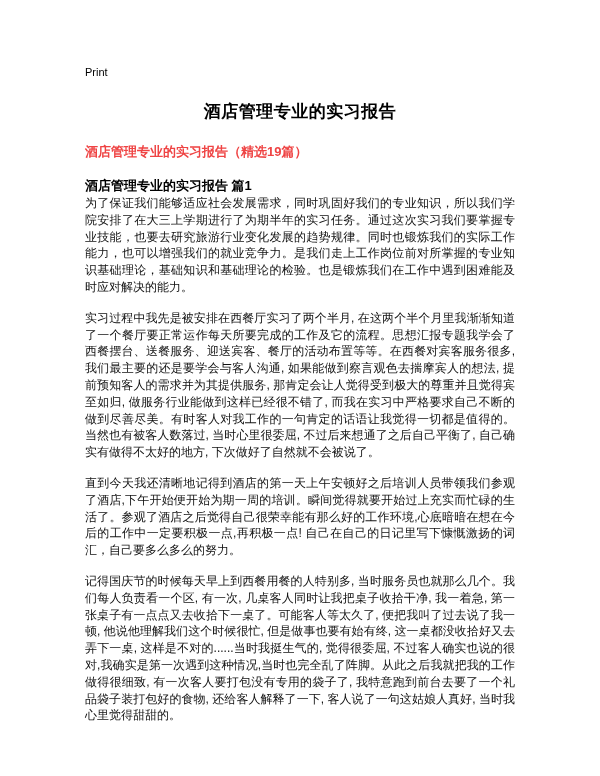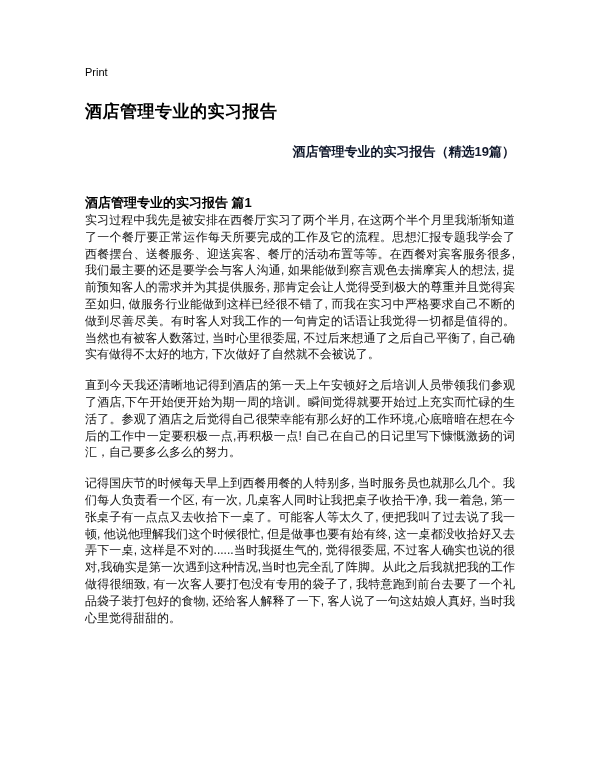--- a/index.html
+++ b/index.html
@@ -20,31 +20,31 @@
     display: inline-block;
     font-size: 11px;
     color: #000000;
     text-decoration: none;
     margin-bottom: 22px;
     cursor: pointer;
   }
   h1.doc-title {
     font-size: 17px;
     font-weight: bold;
-    text-align: left;
+    text-align: center;
     color: #000000;
     margin-bottom: 20px;
     letter-spacing: 0.5px;
   }
   h2.doc-subtitle {
     font-size: 13px;
     font-weight: bold;
-    text-align: right;
-    color: #0f172a;
-    margin-bottom: 33px;
+    text-align: left;
+    color: #ef4444;
+    margin-bottom: 16px;
   }
   h3.section-heading {
     font-size: 13px;
     font-weight: bold;
     text-align: left;
     color: #000000;
     margin-bottom: 0;
   }
   .article p {
     font-size: 12px;
@@ -62,18 +62,19 @@
 
   <a class="print-link">Print</a>
 
   <h1 class="doc-title">酒店管理专业的实习报告</h1>
 
   <h2 class="doc-subtitle">酒店管理专业的实习报告（精选19篇）</h2>
 
   <h3 class="section-heading">酒店管理专业的实习报告 篇1</h3>
 
   <div class="article">
+    <p>为了保证我们能够适应社会发展需求，同时巩固好我们的专业知识，所以我们学院安排了在大三上学期进行了为期半年的实习任务。通过这次实习我们要掌握专业技能，也要去研究旅游行业变化发展的趋势规律。同时也锻炼我们的实际工作能力，也可以增强我们的就业竞争力。是我们走上工作岗位前对所掌握的专业知识基础理论，基础知识和基础理论的检验。也是锻炼我们在工作中遇到困难能及时应对解决的能力。</p>
     <p>实习过程中我先是被安排在西餐厅实习了两个半月, 在这两个半个月里我渐渐知道了一个餐厅要正常运作每天所要完成的工作及它的流程。思想汇报专题我学会了西餐摆台、送餐服务、迎送宾客、餐厅的活动布置等等。在西餐对宾客服务很多, 我们最主要的还是要学会与客人沟通, 如果能做到察言观色去揣摩宾人的想法, 提前预知客人的需求并为其提供服务, 那肯定会让人觉得受到极大的尊重并且觉得宾至如归, 做服务行业能做到这样已经很不错了, 而我在实习中严格要求自己不断的做到尽善尽美。有时客人对我工作的一句肯定的话语让我觉得一切都是值得的。当然也有被客人数落过, 当时心里很委屈, 不过后来想通了之后自己平衡了, 自己确实有做得不太好的地方, 下次做好了自然就不会被说了。</p>
     <p>直到今天我还清晰地记得到酒店的第一天上午安顿好之后培训人员带领我们参观了酒店,下午开始便开始为期一周的培训。瞬间觉得就要开始过上充实而忙碌的生活了。参观了酒店之后觉得自己很荣幸能有那么好的工作环境,心底暗暗在想在今后的工作中一定要积极一点,再积极一点! 自己在自己的日记里写下慷慨激扬的词汇，自己要多么多么的努力。</p>
     <p>记得国庆节的时候每天早上到西餐用餐的人特别多, 当时服务员也就那么几个。我们每人负责看一个区, 有一次, 几桌客人同时让我把桌子收拾干净, 我一着急, 第一张桌子有一点点又去收拾下一桌了。可能客人等太久了, 便把我叫了过去说了我一顿, 他说他理解我们这个时候很忙, 但是做事也要有始有终, 这一桌都没收拾好又去弄下一桌, 这样是不对的......当时我挺生气的, 觉得很委屈, 不过客人确实也说的很对,我确实是第一次遇到这种情况,当时也完全乱了阵脚。从此之后我就把我的工作做得很细致, 有一次客人要打包没有专用的袋子了, 我特意跑到前台去要了一个礼品袋子装打包好的食物, 还给客人解释了一下, 客人说了一句这姑娘人真好, 当时我心里觉得甜甜的。</p>
   </div>
 
 </div>
 
 </body></html>

